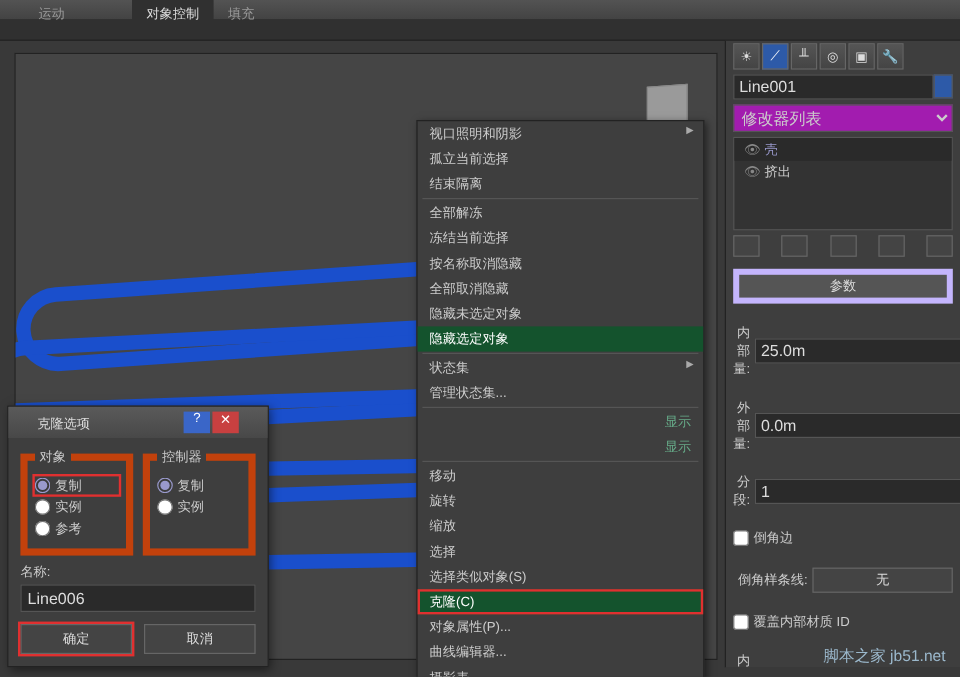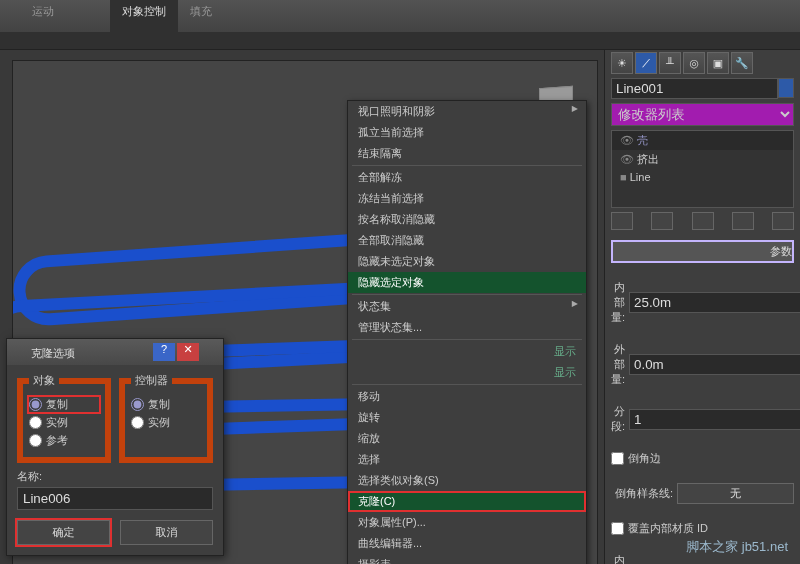--- a/index.html
+++ b/index.html
@@ -1,17 +1,17 @@
 <!DOCTYPE html>
 <html><head>
 <meta charset="utf-8">
 <style>
 * { margin: 0; padding: 0; box-sizing: border-box; font-family: "Microsoft YaHei", sans-serif; }
 body { background: #393939; color: #ccc; font-size: 11px; width: 800px; height: 564px; overflow: hidden; position: relative; }
-.top-tabs { height: 32px; background: linear-gradient(#535353,#434343); display: flex; padding-left: 20px; }
+.top-tabs { height: 16px; background: linear-gradient(#535353,#434343); display: flex; padding-left: 20px; }
 .tab { padding: 4px 12px; color: #999; }
 .tab.active { background: #303030; color: #ddd; margin-left: 44px; }
 .toolbar-stub { height: 18px; background: #303030; border-bottom: 1px solid #222; }
 .main { display: flex; height: 522px; }
 .viewport-wrap { flex: 1; padding: 10px 6px 6px 12px; position: relative; }
 .vp-label { position: absolute; top: 14px; left: 20px; font-size: 12px; color: #ccc; letter-spacing: 1px; }
 .viewport { width: 100%; height: 100%; background: #454545; border: 1px solid #222; position: relative; overflow: hidden; }
 .cube { position: absolute; top: 26px; right: 24px; width: 34px; height: 34px; background: #9a9a9a; border: 1px solid #888; transform: skewY(-4deg); }
 .ribbons { position: absolute; left: -60px; top: 180px; }
 .ribbon { border: 12px solid #1a4fcc; border-radius: 46px; position: absolute; background: transparent; }
@@ -28,21 +28,21 @@
 .cmd-panel { width: 196px; background: #3e3e3e; border-left: 1px solid #222; padding: 2px 6px; overflow: hidden; }
 .icon-row { display: flex; gap: 2px; margin-bottom: 4px; }
 .icon-btn { width: 22px; height: 22px; background: linear-gradient(#555,#444); border: 1px solid #666; color: #ddd; font-size: 11px; display: flex; align-items: center; justify-content: center; }
 .name-box { width: 100%; background: #2a2a2a; border: 1px solid #555; color: #ddd; padding: 2px 4px; margin-bottom: 4px; }
 select.panel { width: 100%; background: #a21caf; color: #ccc; border: 1px solid #555; padding: 2px; }
 .stack { background: #333; border: 1px solid #555; height: 78px; margin: 4px 0; font-size: 11px; }
 .stack div { padding: 2px 8px; color: #ccc; }
 .stack .sel { background: #2a2a2a; color: #99c; }
 .mini-btns { display: flex; justify-content: space-between; margin: 4px 0 10px; }
 .mini-btns .b { width: 22px; height: 18px; background: #444; border: 1px solid #666; }
-.rollout-head { background: #555; color: #ddd; text-align: right; padding: 2px 0; margin: 6px 0 4px; border: 2px solid #c4b5fd; }
+.rollout-head { background: #555; color: #ddd; text-align: center; padding: 2px 0; margin: 6px 0 4px; border: 5px solid #c4b5fd; }
 .param-row { display: flex; align-items: center; margin: 17px 0; gap: 4px; }
 .param-row label { width: 62px; text-align: right; color: #ccc; }
 .spinner { flex: 1; background: #2a2a2a; border: 1px solid #555; color: #ddd; padding: 2px 4px; }
 .check { display: flex; align-items: center; gap: 4px; margin: 4px 0; color: #ccc; }
 .dialog { position: absolute; left: 6px; bottom: 8px; width: 218px; background: #3e3e3e; border: 1px solid #222; box-shadow: 2px 2px 8px rgba(0,0,0,.5); z-index: 30; }
 .dlg-title { background: linear-gradient(#5a5a5a,#484848); padding: 4px 24px; display: flex; align-items: flex-end; }
 .dlg-title span:first-child { flex: 1; color: #ddd; }
 .dlg-title .tbtn { width: 22px; height: 18px; margin-left: 2px; text-align: center; font-size: 11px; color: #fff; }
 .dlg-title .help { background: #3a66c8; }
 .dlg-title .close { background: #c84040; }
@@ -93,21 +93,20 @@
       <div class="icon-btn">🔧</div>
     </div>
     <div style="display:flex;gap:0;">
       <input class="name-box" value="Line001" style="">
       <div style="width:18px;height:20px;background:#2d5aa8;border:1px solid #555"></div>
     </div>
     <select class="panel"><option>修改器列表</option></select>
     <div class="stack">
       <div class="sel"><span style="color:#888">👁 </span><span>壳</span></div>
       <div><span style="color:#888">👁 </span><span>挤出</span></div>
-      <div><span style="color:#888">■ </span><span>Line</span></div>
     </div>
     <div class="mini-btns">
       <div class="b"></div>
       <div class="b"></div>
       <div class="b"></div>
       <div class="b"></div>
       <div class="b"></div>
     </div>
     <div class="rollout-head">参数</div>
     <div class="param-row">

